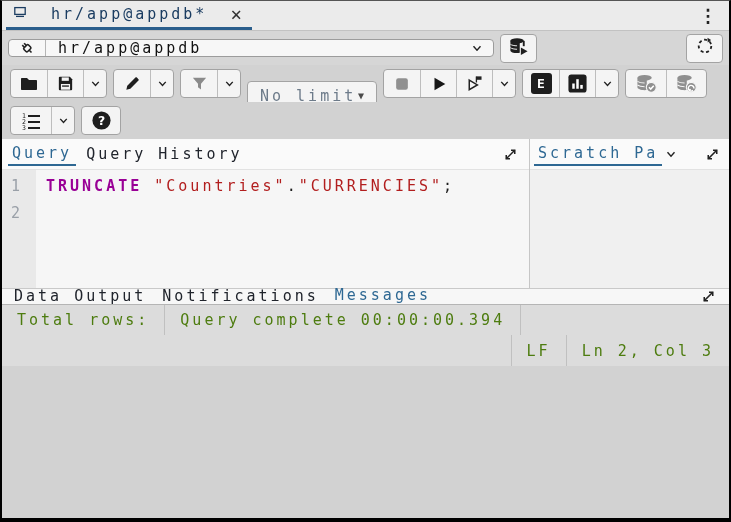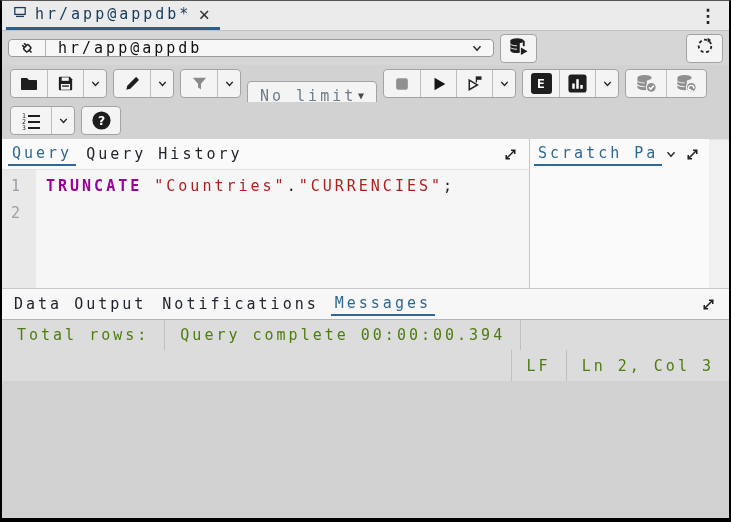--- a/index.html
+++ b/index.html
@@ -15,21 +15,21 @@
     border-bottom: 4px solid #000; border-top: 1px solid #555;
     background: #d2d2d2;
     display: flex; flex-direction: column;
     overflow: hidden;
     letter-spacing: 3px;
   }
   .icon, svg { letter-spacing: 0; }
 
   
   .tabbar { height: 30px; flex: none; background: #ebebeb; display: flex; align-items: stretch; padding-left: 4px; border-bottom: 1px solid #c2c2c2; }
-  .doc-tab { display: flex; align-items: center; gap: 7px; padding: 0 10px 0 6px; border-bottom: 3px solid #2a5e8c; }
+  .doc-tab { display: flex; align-items: center; gap: 23px; padding: 0 10px 0 6px; border-bottom: 3px solid #2a5e8c; }
   .doc-tab .title { color: #1a3c61; }
   .doc-tab .close { color: #333; font-size: 19px; letter-spacing: 0; cursor: default; line-height: 1; }
   .kebab { margin-left: auto; padding: 0 12px; display: flex; align-items: center; font-size: 18px; font-weight: bold; color: #222; letter-spacing: 0; }
 
   
   .connbar { height: 34px; flex: none; background: #d6d6d6; display: flex; align-items: center; gap: 6px; padding: 0 6px; }
   .conn-group { display: flex; align-items: stretch; height: 18px; width: 486px; border: 1px solid #9c9c9c; border-radius: 4px; background: #f7f7f7; overflow: hidden; }
   .conn-group .plug-seg { width: 37px; display: flex; align-items: center; justify-content: center; border-right: 1px solid #b5b5b5; }
   .conn-group .value { flex: 1; display: flex; align-items: center; padding: 0 12px; color: #111; }
   .conn-group .chev-seg { width: 32px; display: flex; align-items: center; justify-content: center; }
@@ -51,26 +51,26 @@
   .query-panel { flex: 1; display: flex; flex-direction: column; min-width: 0; }
   .panel-header { height: 30px; flex: none; display: flex; align-items: center; gap: 6px; padding: 0 6px; background: #fafafa; }
   .ptab { padding: 1px 4px 2px 4px; color: #20242c; white-space: nowrap; }
   .ptab.active { color: #2e6893; border-bottom: 2px solid #2e6893; }
   .hexpand { margin-left: auto; display: flex; align-items: center; padding: 0 4px; }
   .editor { flex: 1; display: flex; border-top: 1px solid #e2e2e2; background: #f6f6f6; overflow: hidden; }
   .gutter { width: 34px; flex: none; background: #e9e9e9; color: #9aa0a8; line-height: 27px; padding: 3px 0 0 9px; }
   .code { flex: 1; line-height: 27px; padding: 3px 0 0 10px; white-space: pre; color: #1d1d1d; }
   .kw { color: #990096; font-weight: bold; }
   .str { color: #b21e1e; }
-  .scratch { flex: 0 0 200px; border-left: 1px solid #c6c6c6; display: flex; flex-direction: row; background: #fafafa; }
+  .scratch { flex: 0 0 200px; border-left: 1px solid #c6c6c6; display: flex; flex-direction: column; background: #fafafa; }
   .scratch .panel-header { padding: 0 4px; gap: 2px; }
   .scratch-body { flex: 1; background: #f0f0f0; border-top: 1px solid #e2e2e2; }
 
   
-  .btabs { height: 31px; flex: none; background: #f7f7f7; border-top: 1px solid #c9c9c9; display: flex; align-items: center; gap: 8px; padding: 0 8px; }
+  .btabs { height: 16px; flex: none; background: #f7f7f7; border-top: 1px solid #c9c9c9; display: flex; align-items: center; gap: 8px; padding: 0 8px; }
   .messages { height: 137px; flex: none; background: #e9e9e9; border-top: 1px solid #d2d2d2; overflow: hidden; }
   .messages pre { font: inherit; letter-spacing: 3px; line-height: 25px; padding: 9px 10px; white-space: pre; color: #262626; }
 
   
   .sbar { height: 31px; flex: none; background: #dcdcdc; display: flex; align-items: stretch; color: #4d7c0f; }
   .sbar1 { border-top: 1px solid #b5b5b5; }
   .cell { display: flex; align-items: center; padding: 0 15px; white-space: nowrap; }
   .cell.sep-r { border-right: 1px solid #c0c0c0; }
   .cell.sep-l { border-left: 1px solid #c0c0c0; }
   .sbar2 { justify-content: flex-end; }

